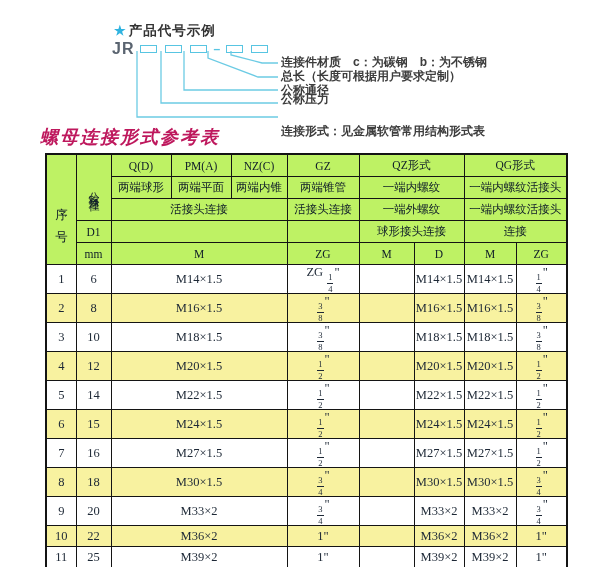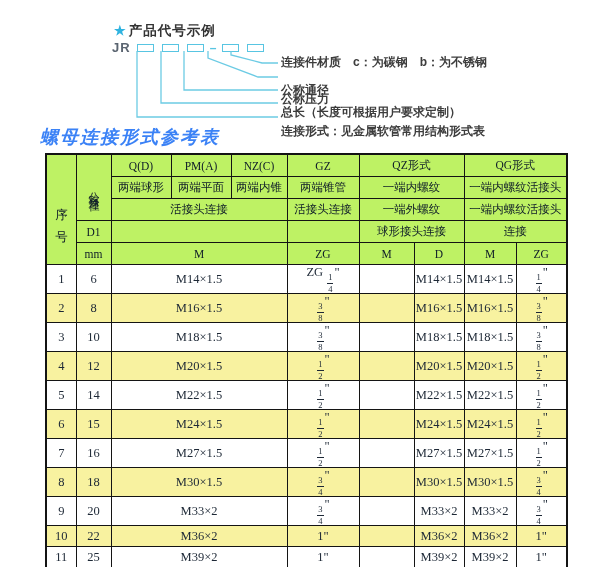--- a/index.html
+++ b/index.html
@@ -9,36 +9,36 @@
   }
   
   .diagram-heading{
     position:absolute;left:114px;top:22px;font-size:13.5px;font-weight:bold;
     color:#333;letter-spacing:1px;white-space:nowrap;text-align:center;
   }
   .diagram-heading .star{color:#2fb3e0;margin-right:2px;font-size:13px;}
   .code-row{
     position:absolute;left:112px;top:40px;display:flex;align-items:center;
   }
-  .code-prefix{font-size:13px;font-weight:bold;color:#5a6470;margin-right:6px;letter-spacing:1px;}
+  .code-prefix{font-size:16px;font-weight:bold;color:#5a6470;margin-right:6px;letter-spacing:1px;}
   .code-box{
     display:inline-block;width:15px;height:6px;border:1.5px solid #58c5e2;
     background:#fff;margin-right:8px;
   }
   .code-sep{color:#58c5e2;font-weight:bold;margin:0 6px 0 -2px;font-size:12px;line-height:6px;}
   .lines-svg{position:absolute;left:0;top:0;}
   .diagram-label{
     position:absolute;left:281px;font-size:12px;font-weight:bold;color:#3d3d3d;
     white-space:nowrap;line-height:13px;
   }
   
   .table-title{
     position:absolute;left:40px;top:125px;
     font-family:"DejaVu Serif",serif;font-style:italic;font-weight:bold;
-    font-size:18px;color:#3b82f6;letter-spacing:2px;white-space:nowrap;
+    font-size:18px;color:#be185d;letter-spacing:2px;white-space:nowrap;
   }
   .ref-table{
     position:absolute;left:45px;top:153px;
     border-collapse:collapse;table-layout:fixed;width:521px;
     border:2px solid #141414;
   }
   .ref-table td{
     border:1px solid #141414;text-align:center;vertical-align:middle;
     padding:0;overflow:hidden;white-space:nowrap;
   }
@@ -82,21 +82,21 @@
 
 <svg class="lines-svg" width="600" height="130" viewBox="0 0 600 130">
   <polyline points="231,51 231,55 262,63 278,63" fill="none" stroke="#6ccbe4" stroke-width="1.3"></polyline>
   <polyline points="208,51 208,58 258,77 278,77" fill="none" stroke="#6ccbe4" stroke-width="1.3"></polyline>
   <polyline points="184,51 184,90 278,90" fill="none" stroke="#6ccbe4" stroke-width="1.3"></polyline>
   <polyline points="161,51 161,103 278,103" fill="none" stroke="#6ccbe4" stroke-width="1.3"></polyline>
   <polyline points="137,51 137,117 278,117" fill="none" stroke="#6ccbe4" stroke-width="1.3"></polyline>
 </svg>
 
 <div class="diagram-label" style="top:56px;">连接件材质　c：为碳钢　b：为不锈钢</div>
-<div class="diagram-label" style="top:70px;margin-top:36px;">总长（长度可根据用户要求定制）</div>
+<div class="diagram-label" style="top:70px;">总长（长度可根据用户要求定制）</div>
 <div class="diagram-label" style="top:84px;">公称通径</div>
 <div class="diagram-label" style="top:93px;">公称压力</div>
 <div class="diagram-label" style="top:125px;">连接形式：见金属软管常用结构形式表</div>
 
 <div class="table-title">螺母连接形式参考表</div>
 
 <table class="ref-table">
   <colgroup>
     <col style="width:30px">
       <col style="width:35px">

